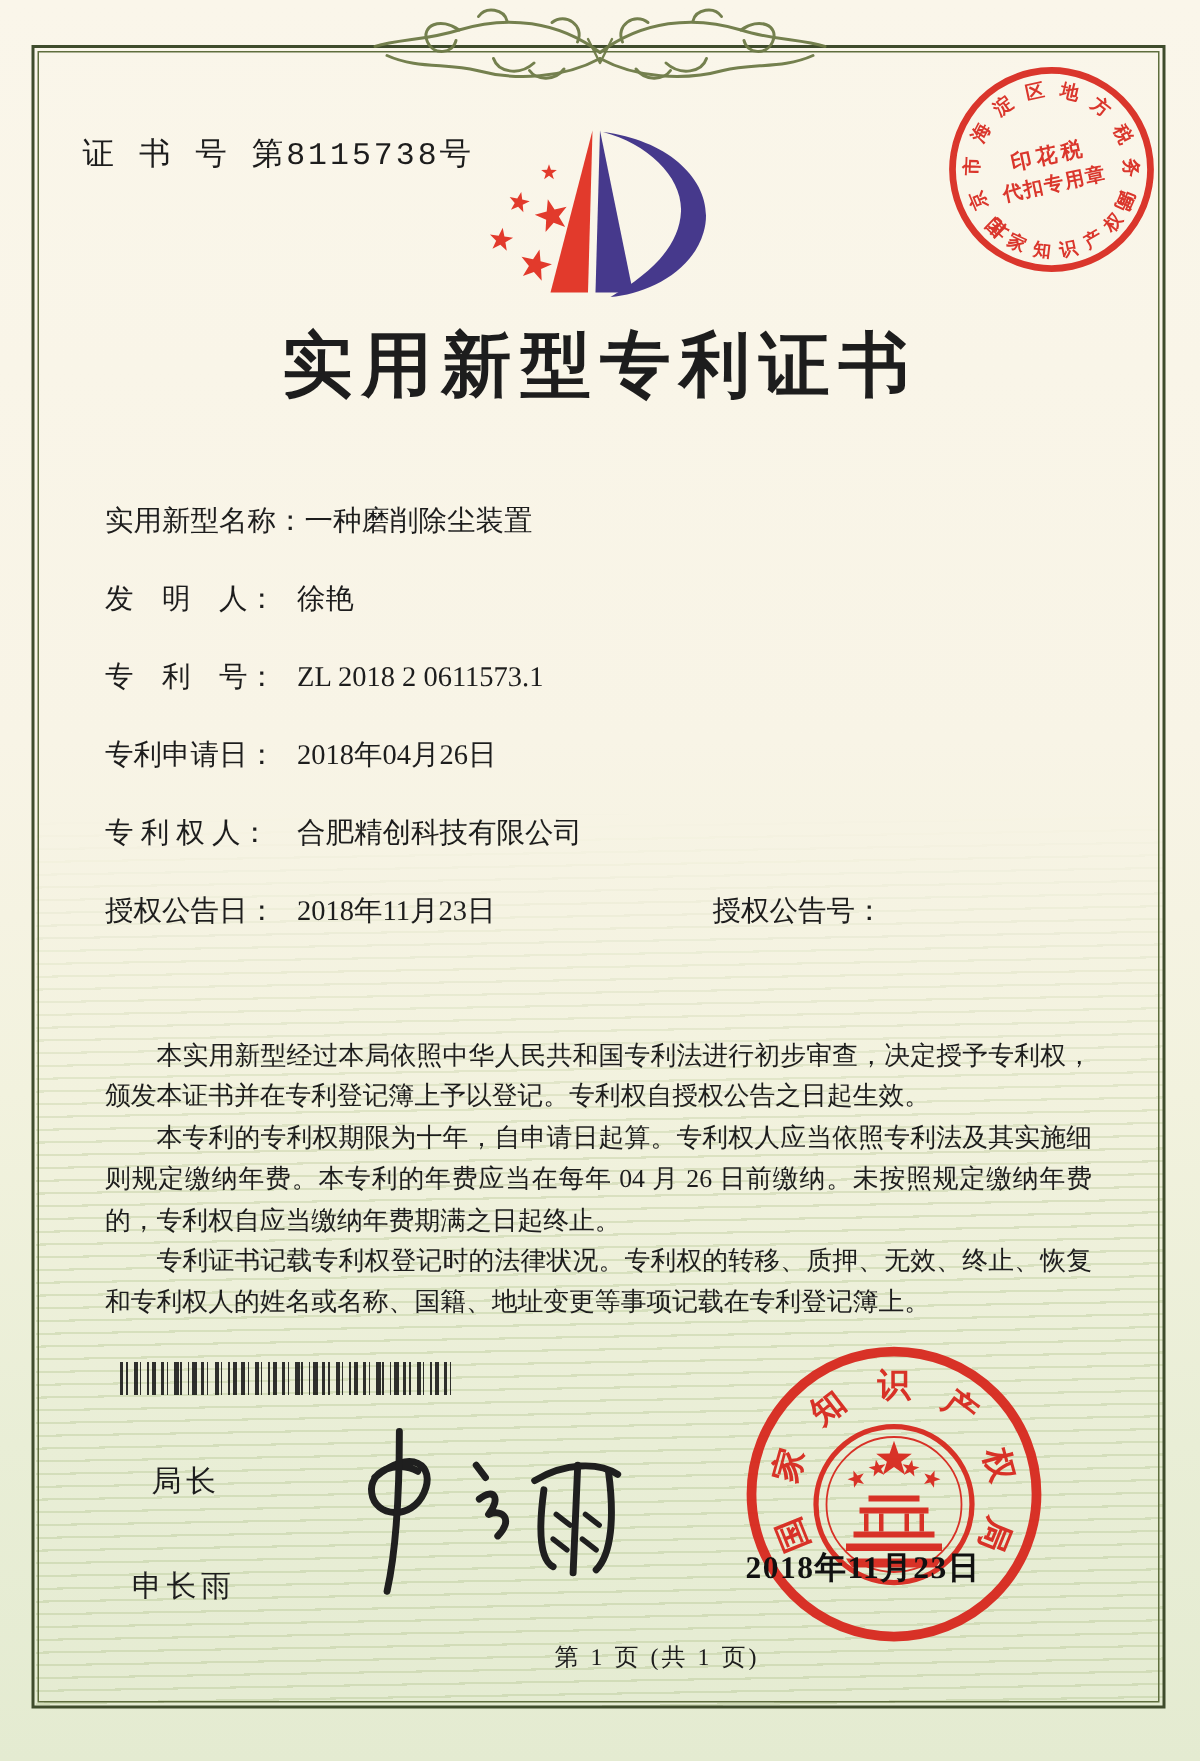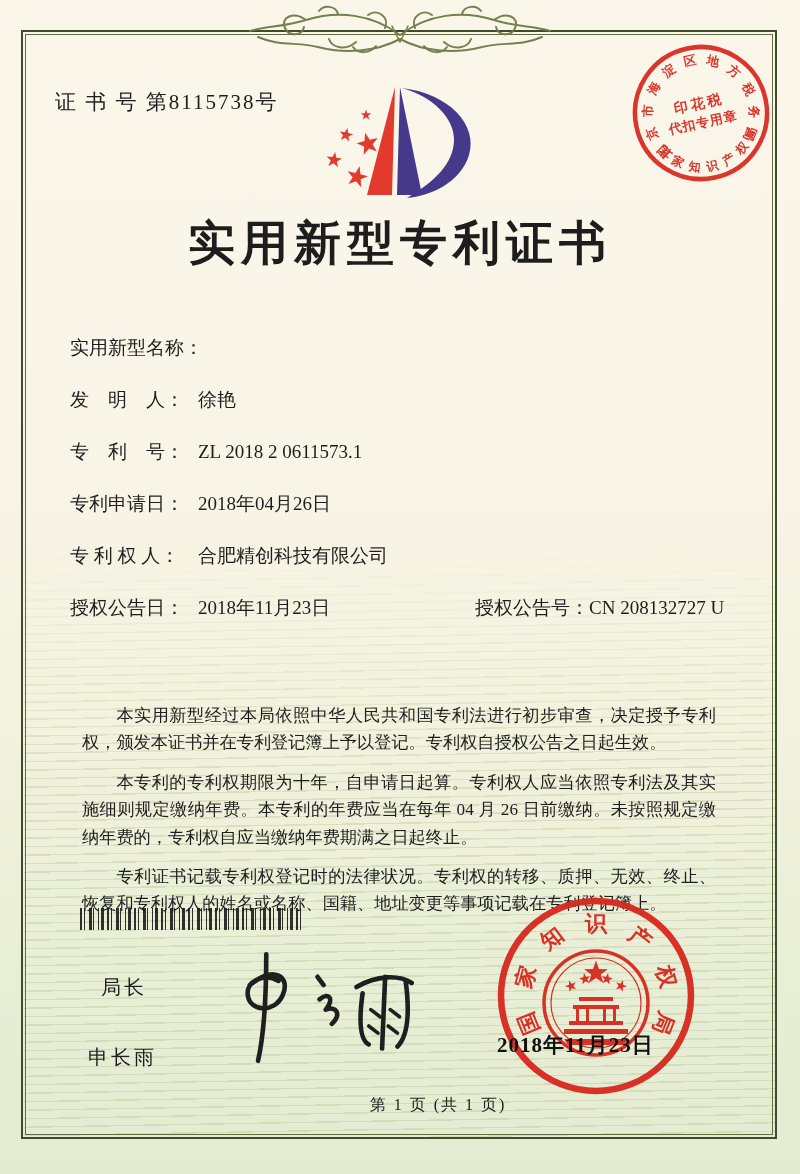--- a/index.html
+++ b/index.html
@@ -10,33 +10,33 @@
   }
   .waves{
     position:absolute; left:24px; right:24px; top:46%; bottom:36px; pointer-events:none;
     background:repeating-linear-gradient(179deg, rgba(130,160,80,0.20) 0 1.4px, rgba(0,0,0,0) 1.4px 8.5px);
     -webkit-mask-image:linear-gradient(180deg, rgba(0,0,0,0) 0%, #000 40%);
             mask-image:linear-gradient(180deg, rgba(0,0,0,0) 0%, #000 40%);
   }
   .frame{position:absolute; left:21px; top:30px; width:752px; height:1105px; border:2.5px solid #3f4c2c;}
   .frame-inner{position:absolute; inset:2px; border:1px solid #5f6e3e;}
   .ornament{position:absolute; left:210px; top:2px; width:380px; height:58px;}
-  .cert-no{position:absolute; left:55px; top:88px; font-size:21px; letter-spacing:2px;}
+  .cert-no{position:absolute; left:55px; top:88px; font-size:21px; letter-spacing:2px;font-family:Liberation Mono, monospace;}
   .logo{position:absolute; left:310px; top:80px; width:180px; height:124px;}
   .title{position:absolute; left:0; top:212px; width:800px; text-align:center;
          font-size:47px; font-weight:bold; letter-spacing:6px;}
   .fields{position:absolute; left:70px; top:334px; width:662px; font-size:19px;}
   .row{position:relative; display:flex; align-items:center; margin-bottom:24px; line-height:28px; min-height:28px;}
   .row .lbl{flex:0 0 128px; white-space:nowrap;}
   .row .val{flex:1;}
   .row-addr{margin-bottom:10px;}
   .row-grant .grant-right{position:absolute; left:405px; top:0; display:flex; white-space:nowrap;}
   .paras{position:absolute; left:70px; top:690px; width:658px; font-size:17.2px;
          line-height:27.4px; text-align:justify;}
-  .paras p{margin:12px; text-indent:2em;}
+  .paras p{margin:0; text-indent:2em;}
   .barcode{
     position:absolute; left:80px; top:908px; width:222px; height:22px; opacity:.88;
     background:repeating-linear-gradient(90deg,
       #151515 0 2px, transparent 2px 4px, #151515 4px 5px, transparent 5px 9px,
       #151515 9px 12px, transparent 12px 13px, #151515 13px 14px, transparent 14px 18px,
       #151515 18px 19px, transparent 19px 21px, #151515 21px 24px, transparent 24px 27px);
   }
   .chief{position:absolute; left:101px; top:974px; font-size:20px; letter-spacing:3px;}
   .chief-name{position:absolute; left:88px; top:1016px; font-size:20px; letter-spacing:3px;margin-top:28px;}
   .signature{position:absolute; left:215px; top:946px; width:205px; height:118px;}
@@ -126,20 +126,21 @@
       <text x="75" y="70" text-anchor="middle" font-size="14" letter-spacing="3">印花税</text>
       <text x="75" y="89" text-anchor="middle" font-size="13" letter-spacing="1">代扣专用章</text>
     </g>
   </svg>
 
   <div class="title">实用新型专利证书</div>
 
   <div class="fields">
     <div class="row">
       <span class="lbl">实用新型名称：</span>
+      <span class="val">一种磨削除尘装置</span>
     </div>
     <div class="row">
       <span class="lbl">发　明　人：</span>
       <span class="val">徐艳</span>
     </div>
     <div class="row">
       <span class="lbl">专　利　号：</span>
       <span class="val">ZL 2018 2 0611573.1</span>
     </div>
     <div class="row">
@@ -148,21 +149,20 @@
     </div>
     <div class="row">
       <span class="lbl">专 利 权 人：</span>
       <span class="val">合肥精创科技有限公司</span>
     </div>
     <div class="row row-grant">
       <span class="lbl">授权公告日：</span>
       <span class="val">2018年11月23日</span>
       <span class="grant-right">
         <span>授权公告号：</span>
-        <span>CN 208132727 U</span>
       </span>
     </div>
   </div>
 
   <div class="paras">
     <p>本实用新型经过本局依照中华人民共和国专利法进行初步审查，决定授予专利权，颁发本证书并在专利登记簿上予以登记。专利权自授权公告之日起生效。</p>
     <p>本专利的专利权期限为十年，自申请日起算。专利权人应当依照专利法及其实施细则规定缴纳年费。本专利的年费应当在每年 04 月 26 日前缴纳。未按照规定缴纳年费的，专利权自应当缴纳年费期满之日起终止。</p>
     <p>专利证书记载专利权登记时的法律状况。专利权的转移、质押、无效、终止、恢复和专利权人的姓名或名称、国籍、地址变更等事项记载在专利登记簿上。</p>
   </div>
 

